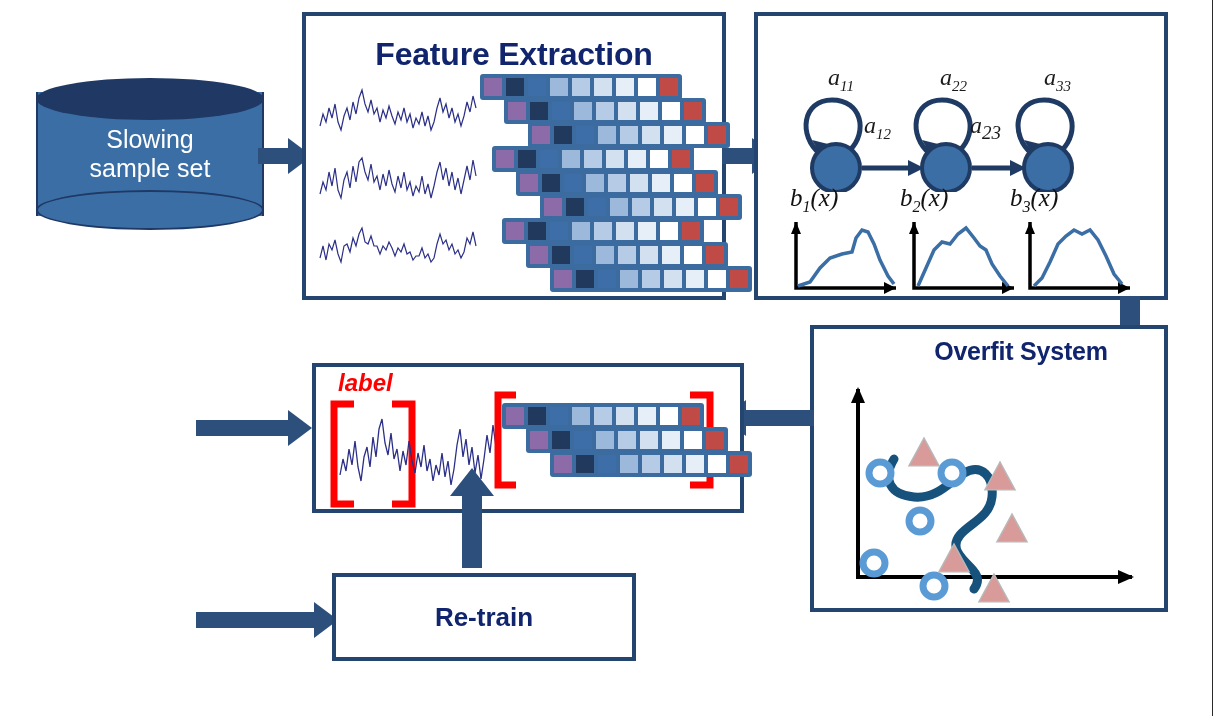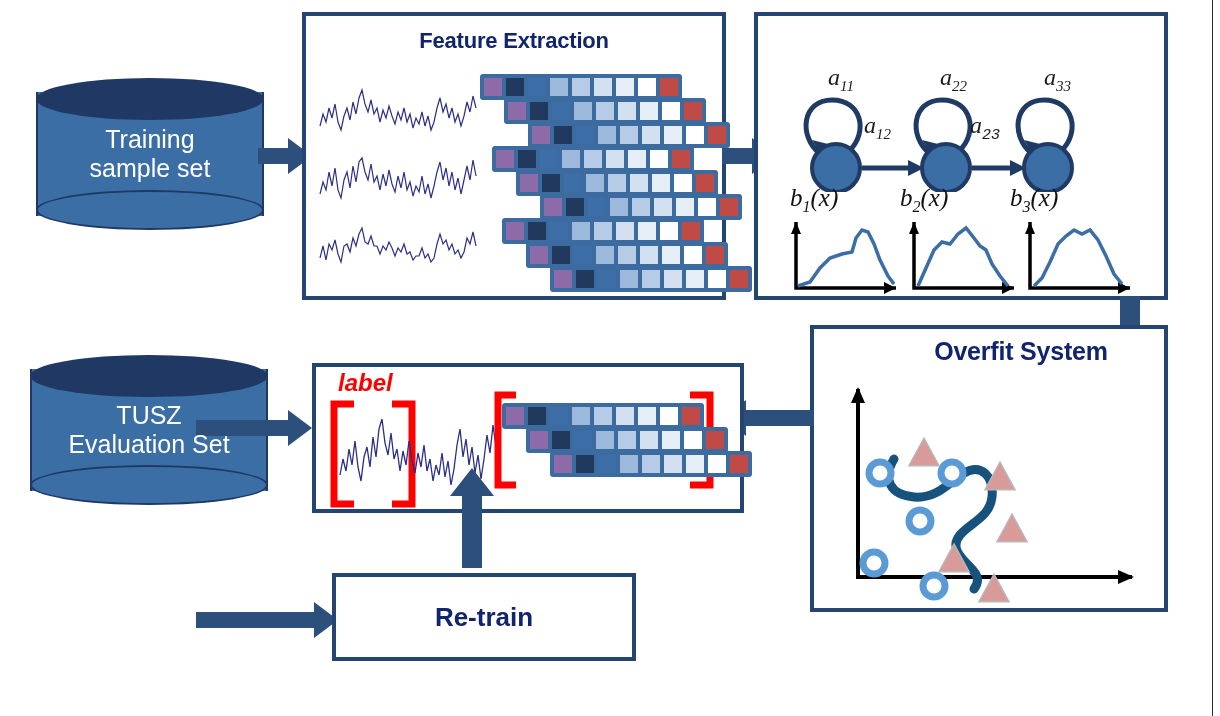--- a/index.html
+++ b/index.html
@@ -70,30 +70,30 @@
 <body>
 
 <div id="stage">
 
   <div class="page-edge"></div>
 
   <div class="cyl" style="left:36px;top:78px;width:228px;height:152px;font-size:25px;">
     <div class="body"></div>
     <div class="bot"></div>
     <div class="top"></div>
-    <div class="label">Training
+    <div class="label">Slowing
 sample set</div>
   </div>
 
   <svg class="arrow" style="left:258px;top:136px;" width="56" height="40">
     <path d="M0,12 L30,12 L30,2 L54,20 L30,38 L30,28 L0,28 Z" fill="#2c4f7c"></path>
   </svg>
 
   <div class="pbox" style="left:302px;top:12px;width:424px;height:288px;">
-    <div class="ptitle" style="top:12px;font-size:22px;">Feature Extraction</div>
+    <div class="ptitle" style="top:20px;font-size:32px;">Feature Extraction</div>
 
     <svg class="abs" style="left:12px;top:62px;" width="160" height="68">
       <polyline fill="none" stroke="#2b2f86" stroke-width="1.2" points="2,48 5,36 8,44 11,30 14,40 17,26 20,44 23,52 26,38 29,30 32,42 35,24 38,36 41,20 44,12 47,26 50,34 53,22 56,36 59,30 62,44 65,32 68,40 71,28 74,38 77,46 80,34 83,42 86,30 89,44 92,36 95,50 98,40 101,46 104,34 107,48 110,38 113,52 116,44 119,30 122,20 125,34 128,26 131,40 134,30 137,44 140,36 143,48 146,38 149,24 152,34 155,18 158,30"></polyline>
     </svg>
     <svg class="abs" style="left:12px;top:128px;" width="160" height="68">
       <polyline fill="none" stroke="#2b2f86" stroke-width="1.2" points="2,50 5,38 8,46 11,28 14,42 17,24 20,46 23,54 26,36 29,28 32,44 35,22 38,38 41,18 44,14 47,28 50,36 53,20 56,38 59,32 62,46 65,30 68,42 71,26 74,40 77,48 80,32 83,44 86,28 89,46 92,38 95,52 98,42 101,48 104,32 107,50 110,40 113,54 116,42 119,28 122,18 125,36 128,24 131,42 134,28 137,46 140,34 143,50 146,36 149,22 152,36 155,16 158,32"></polyline>
     </svg>
     <svg class="abs" style="left:12px;top:196px;" width="160" height="68">
       <polyline fill="none" stroke="#2b2f86" stroke-width="1.2" points="2,46 5,34 8,48 11,32 14,38 17,28 20,42 23,50 26,34 29,32 32,40 35,26 38,34 41,22 44,16 47,30 50,32 53,24 56,34 59,34 62,42 65,34 68,38 71,30 74,36 77,44 80,36 83,40 86,32 89,42 92,40 95,48 98,44 101,44 104,36 107,46 110,42 113,50 116,46 119,32 122,22 125,32 128,28 131,38 134,32 137,42 140,38 143,46 146,40 149,26 152,32 155,20 158,34"></polyline>
     </svg>
@@ -237,21 +237,21 @@
       <span>a</span><sub style="font-size:15px;">22</sub>
     </div>
     <div class="abs" style="left:286px;top:48px;font-size:24px;font-style:italic;color:#1b1b1b;font-family:'Liberation Serif',serif;">
       <span>a</span><sub style="font-size:15px;">33</sub>
     </div>
 
     <div class="abs" style="left:106px;top:96px;font-size:24px;font-style:italic;color:#1b1b1b;font-family:'Liberation Serif',serif;">
       <span>a</span><sub style="font-size:15px;">12</sub>
     </div>
     <div class="abs" style="left:212px;top:96px;font-size:24px;font-style:italic;color:#1b1b1b;font-family:'Liberation Serif',serif;">
-      <span>a</span><sub style="font-size:15px;font-family:Liberation Mono, monospace;">23</sub>
+      <span>a</span><sub style="font-size:19px;">23</sub>
     </div>
 
     <div class="abs" style="left:32px;top:168px;font-size:25px;font-style:italic;color:#111;font-family:'Liberation Serif',serif;">
       <span>b</span><sub style="font-size:16px;">1</sub><span>(x)</span>
     </div>
     <div class="abs" style="left:142px;top:168px;font-size:25px;font-style:italic;color:#111;font-family:'Liberation Serif',serif;">
       <span>b</span><sub style="font-size:16px;">2</sub><span>(x)</span>
     </div>
     <div class="abs" style="left:252px;top:168px;font-size:25px;font-style:italic;color:#111;font-family:'Liberation Serif',serif;">
       <span>b</span><sub style="font-size:16px;">3</sub><span>(x)</span>
@@ -308,27 +308,20 @@
           <polygon points="112,163 97,190.75 127,190.75" fill="#d99a9a" stroke="#b8b8b8" stroke-width="1.5"></polygon>
           <polygon points="152,193 137,220.75 167,220.75" fill="#d99a9a" stroke="#b8b8b8" stroke-width="1.5"></polygon>
         </g>
     </svg>
   </div>
 
   <svg class="arrow" style="left:722px;top:398px;" width="92" height="40">
     <path d="M92,12 L24,12 L24,2 L0,20 L24,38 L24,28 L92,28 Z" fill="#2c4f7c"></path>
   </svg>
 
-  <div class="cyl" style="left:30px;top:355px;width:238px;height:150px;font-size:25px;">
-    <div class="body"></div>
-    <div class="bot"></div>
-    <div class="top"></div>
-    <div class="label">TUSZ
-Evaluation Set</div>
-  </div>
 
   <svg class="arrow" style="left:196px;top:408px;" width="118" height="40">
     <path d="M0,12 L92,12 L92,2 L116,20 L92,38 L92,28 L0,28 Z" fill="#2c4f7c"></path>
   </svg>
 
   <div class="pbox" style="left:312px;top:363px;width:432px;height:150px;">
     <div class="label-red" style="left:22px;top:2px;font-size:24px;">label</div>
 
     <svg class="abs" style="left:12px;top:33px;" width="166" height="108">
       <path d="M26,4 L6,4 L6,104 L26,104" fill="none" stroke="#ff0000" stroke-width="7"></path>

